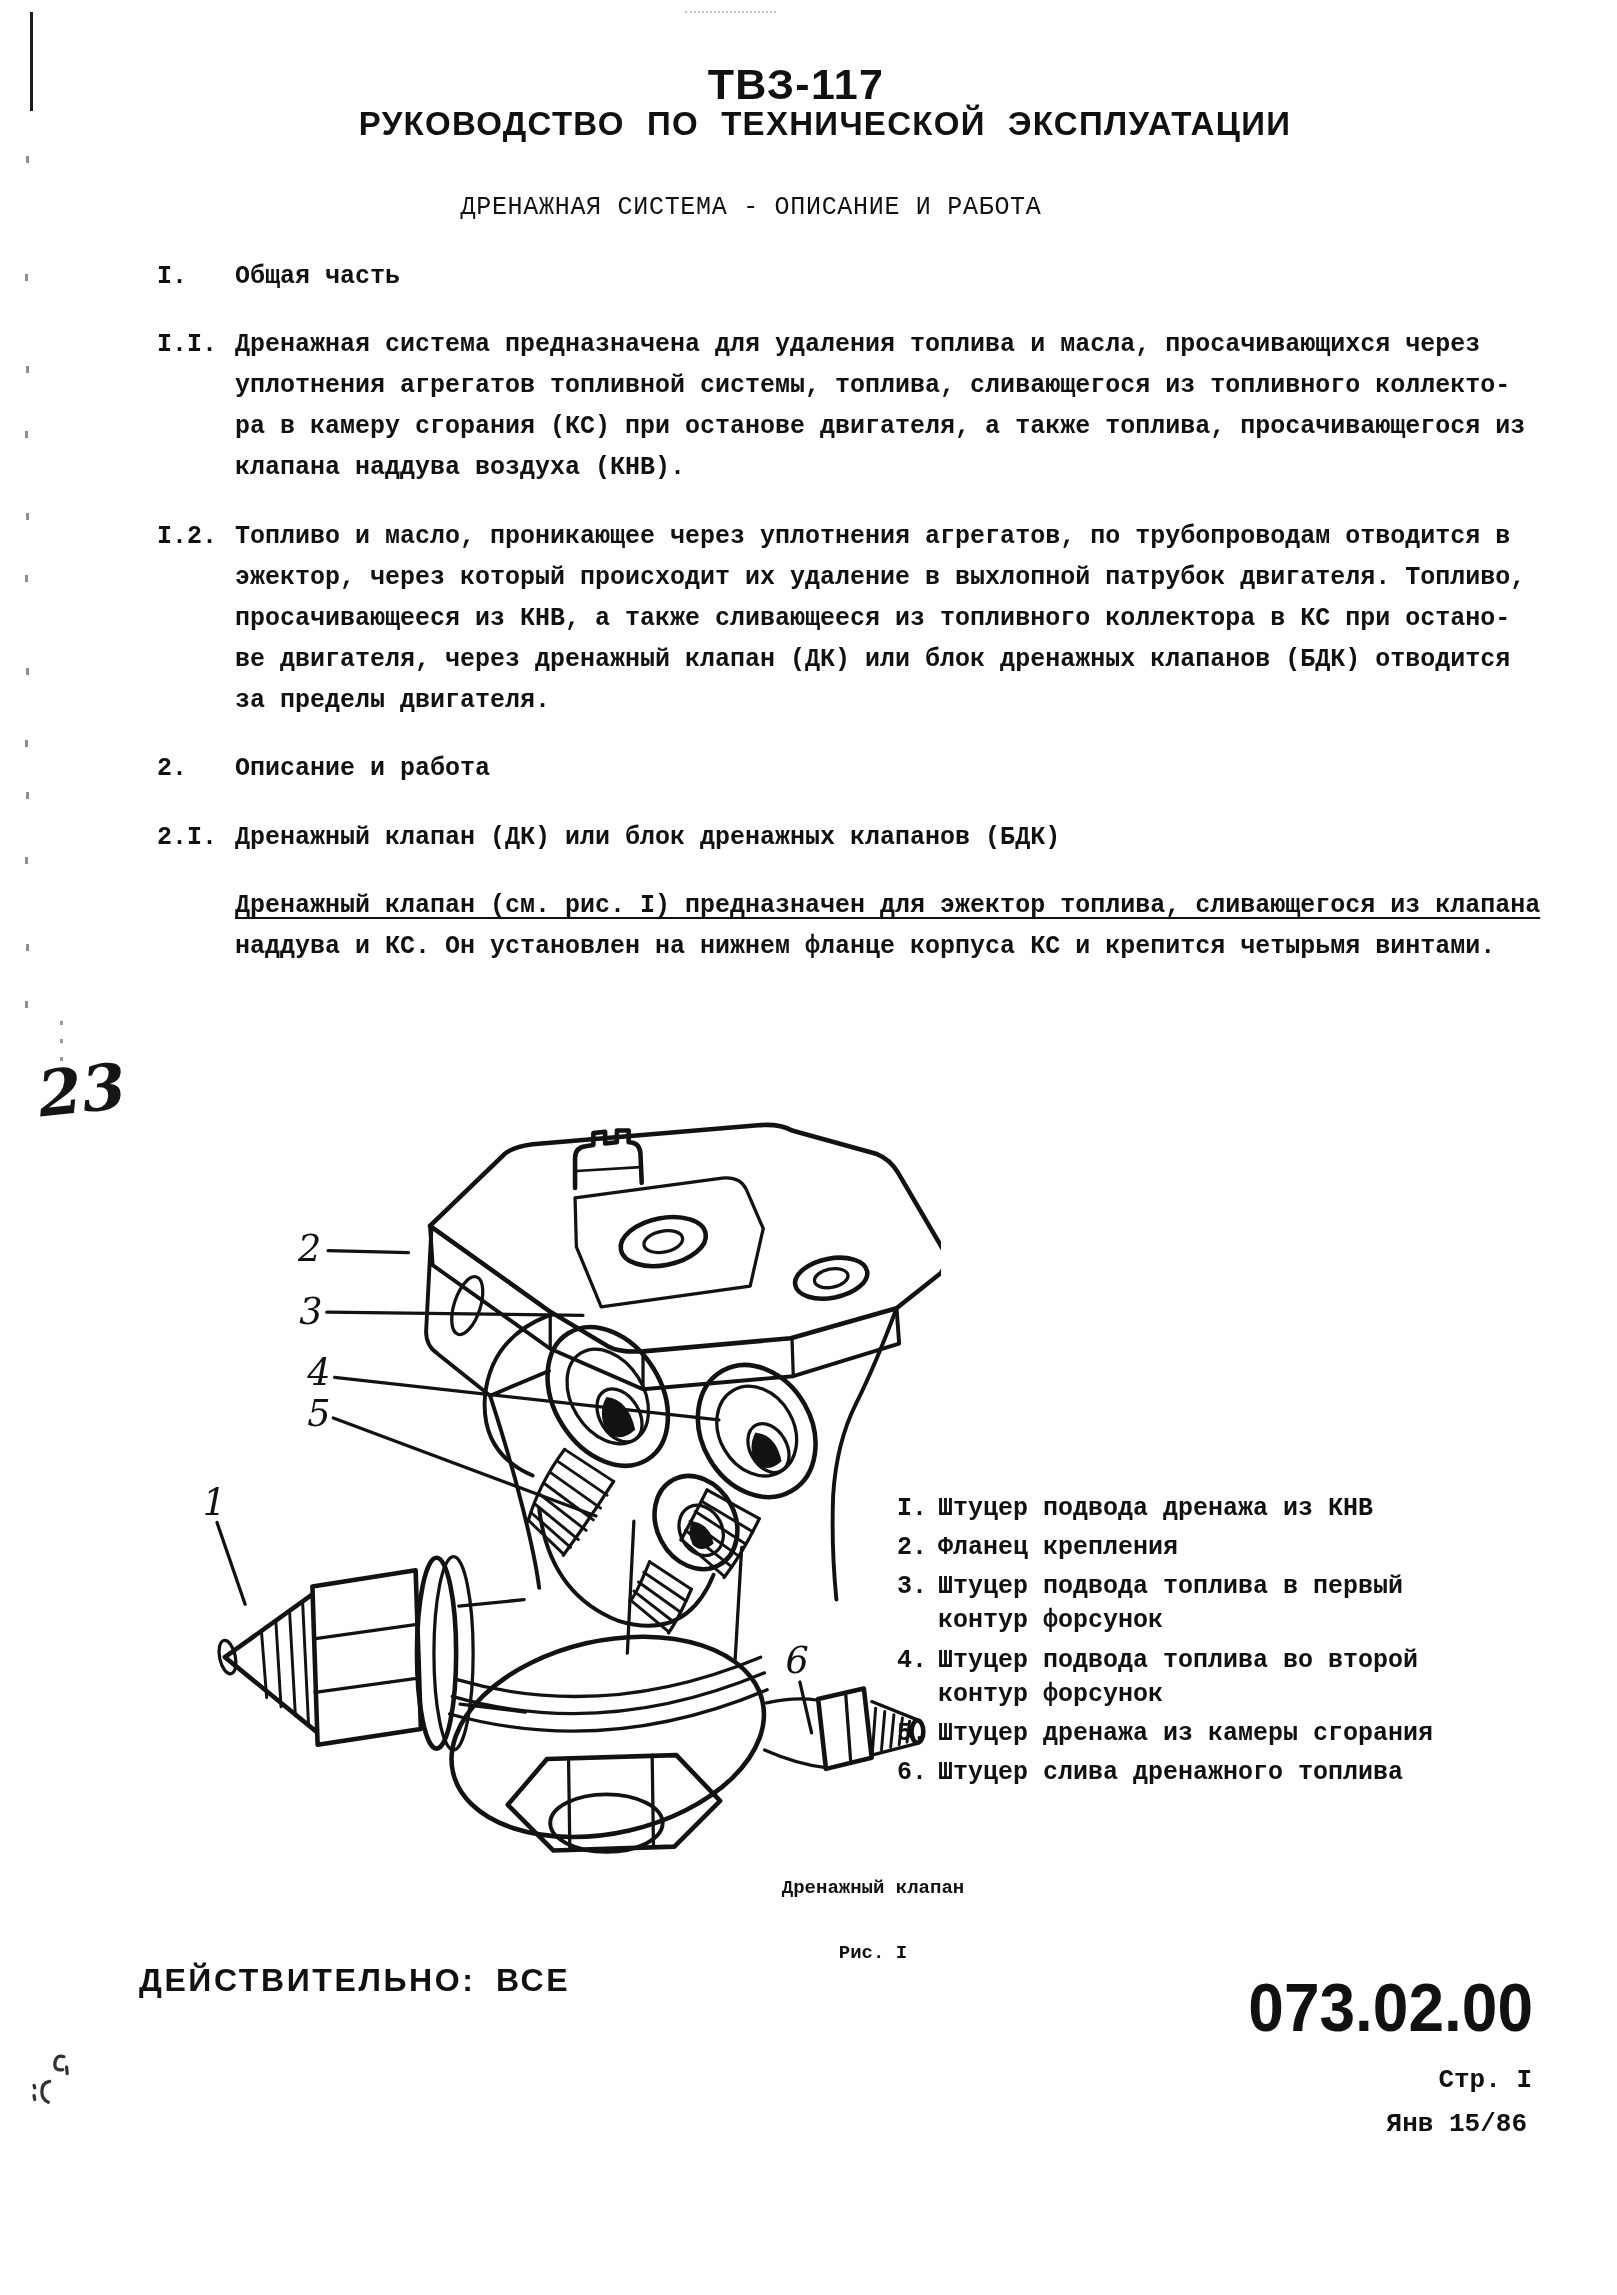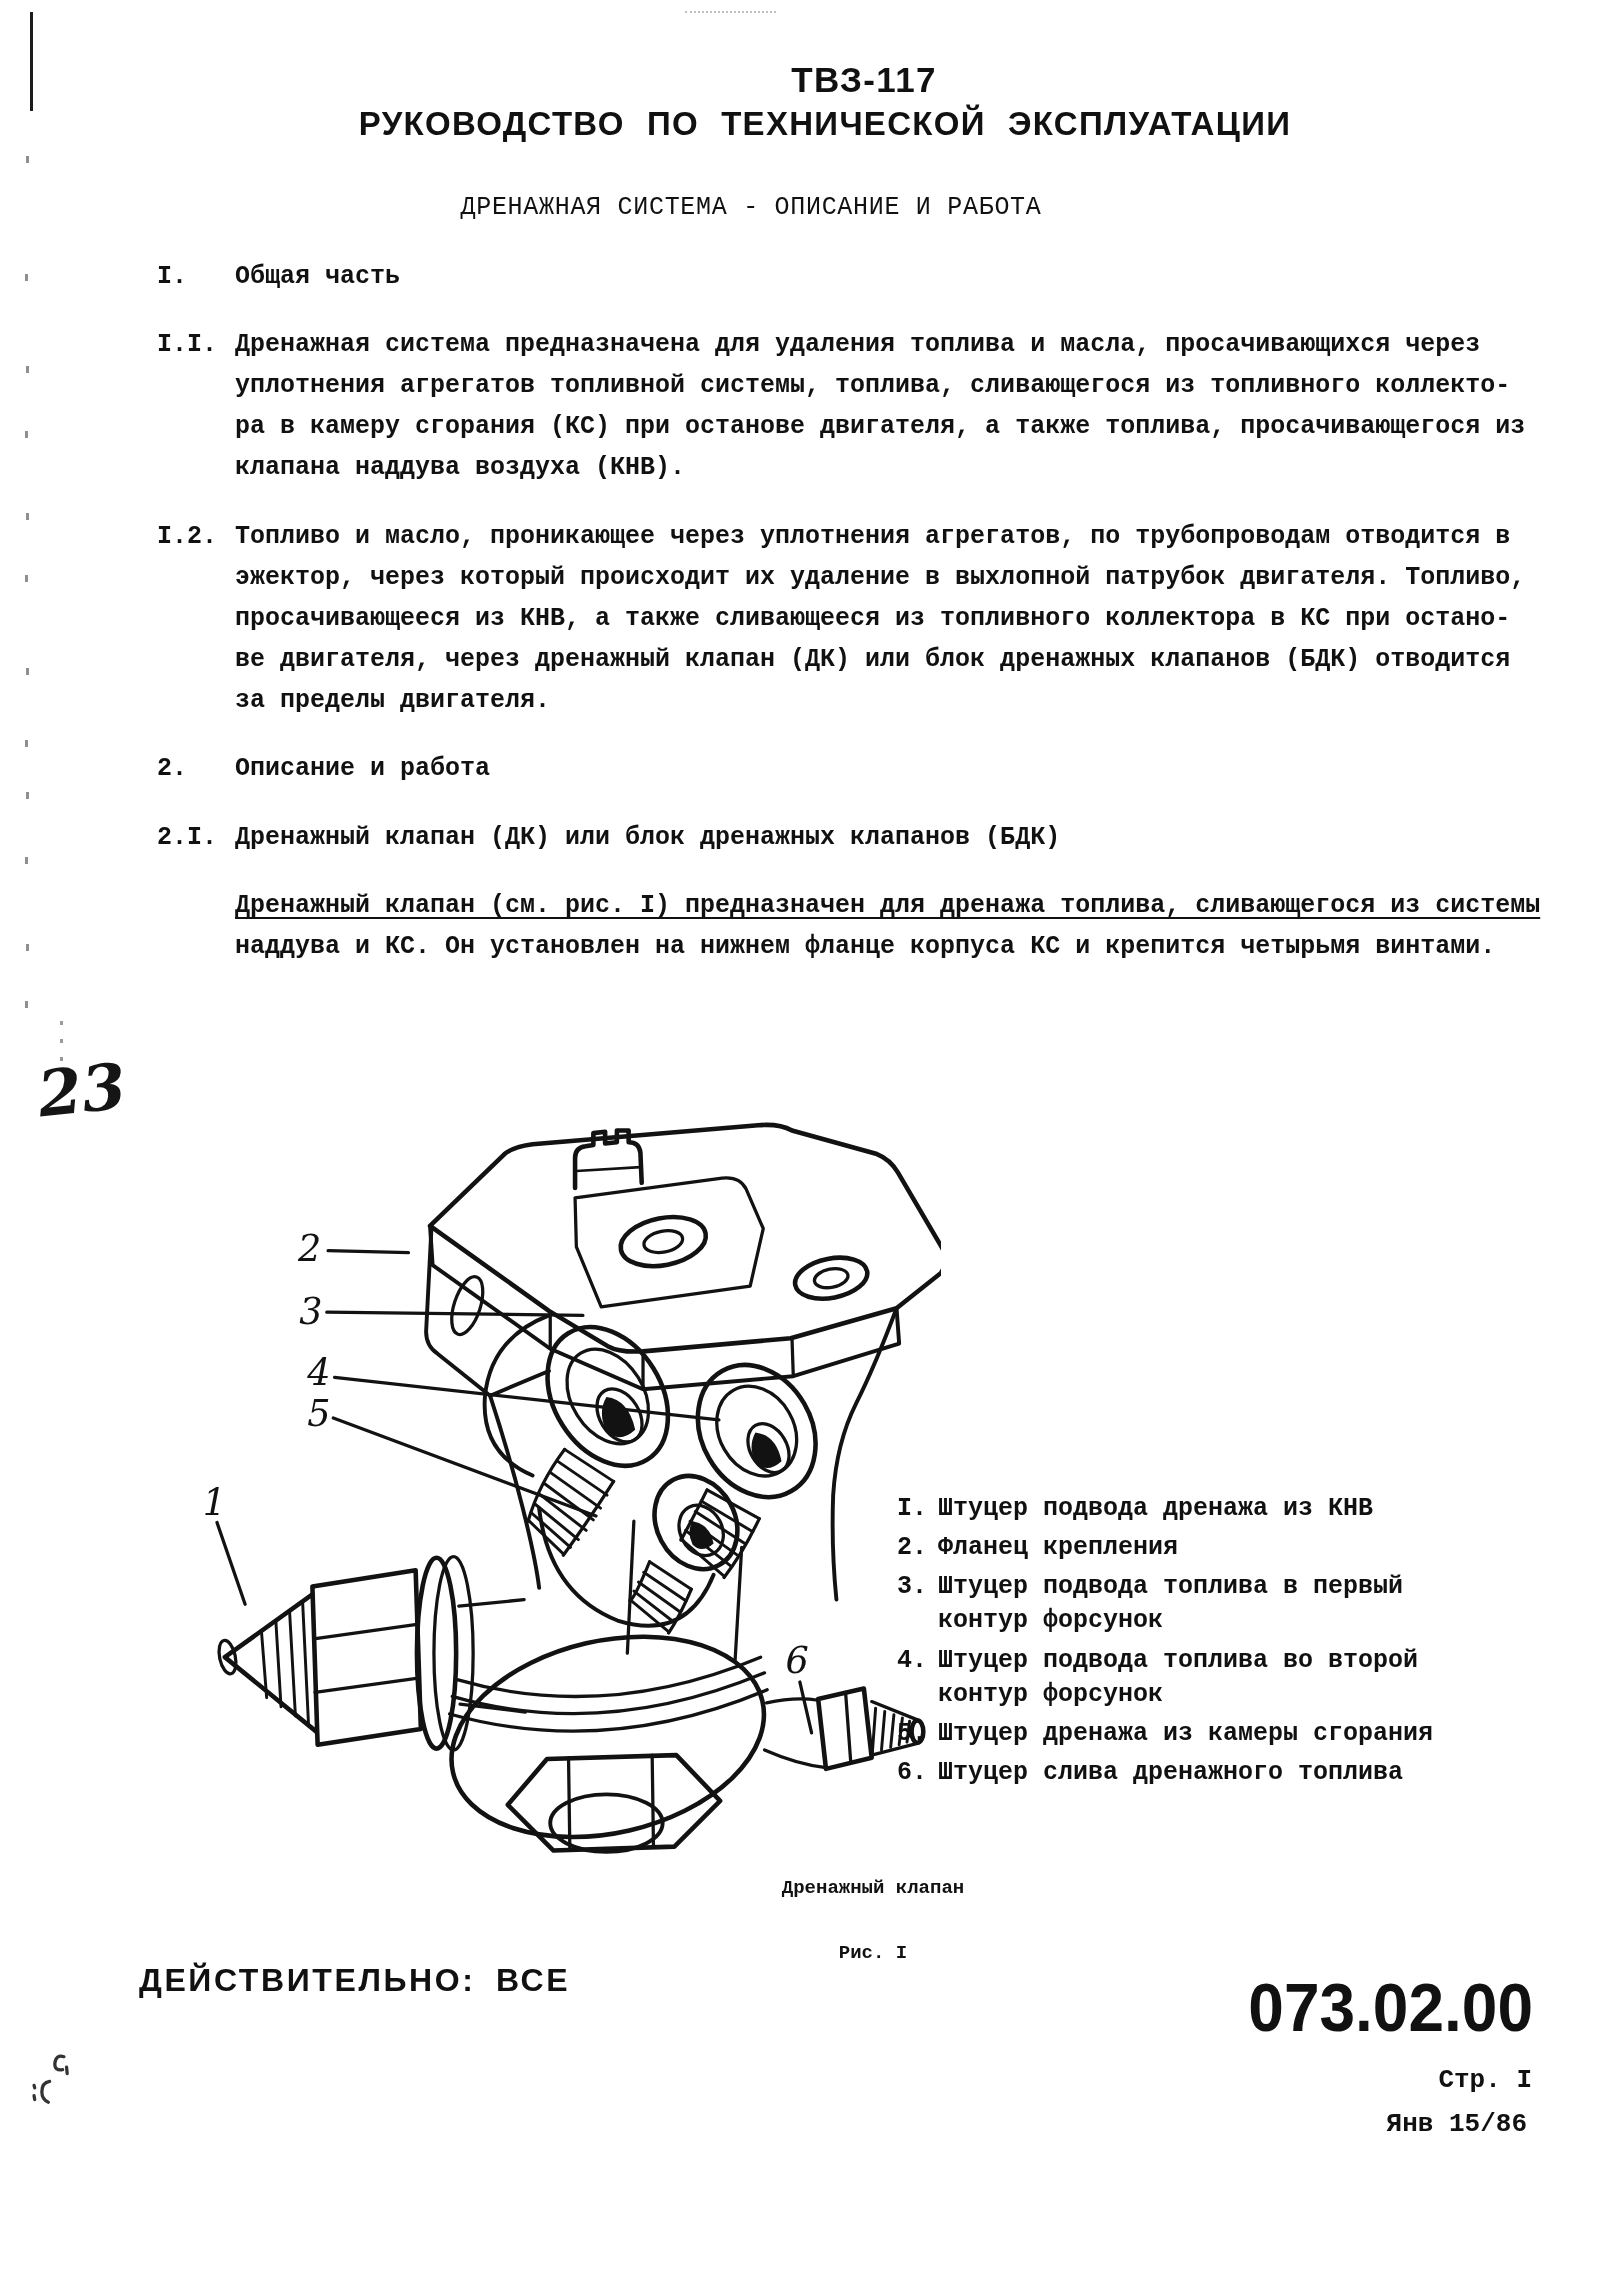--- a/index.html
+++ b/index.html
@@ -9,22 +9,22 @@
     color:#111;overflow:hidden;
   }
   
   .margin-line{position:absolute;left:30px;top:11.8px;width:2.6px;height:99px;background:#1c1c1c;}
   .margin-ticks div{position:absolute;width:2.6px;height:7.2px;background:#8f8f8f;}
   .margin-dots div{position:absolute;width:2.6px;height:3.9px;background:#9a9a9a;}
   .top-smudge{position:absolute;left:685px;top:10.5px;width:91px;height:3.9px;border-top:2.6px dotted #c2c2c2;}
   .ink-smudge{position:absolute;left:26px;top:2045px;}
   
   .h-sans{font-family:"Liberation Sans","DejaVu Sans",sans-serif;font-weight:bold;}
-  .engine-code{position:absolute;left:864px;top:60px;transform:translateX(-50%);
-    font-size:35px;letter-spacing:1.3px;white-space:nowrap;}
+  .engine-code{position:absolute;left:796px;top:60px;transform:translateX(-50%);
+    font-size:43px;letter-spacing:1.3px;white-space:nowrap;}
   .manual-title{position:absolute;left:825px;top:105px;transform:translateX(-50%);
     font-size:33px;letter-spacing:1.3px;word-spacing:11.8px;white-space:nowrap;}
   .chapter-title{position:absolute;left:751px;top:193px;transform:translateX(-50%);
     font-size:25px;font-weight:normal;letter-spacing:0.7px;white-space:nowrap;}
   
   .flow{position:absolute;left:157px;top:256px;width:1424px;
     font-size:25px;font-weight:bold;line-height:41px;}
   .row{position:relative;padding-left:78px;margin-bottom:27.4px;}
   .row .num{position:absolute;left:0;top:0;white-space:nowrap;}
   .row .txt{white-space:pre-line;}
@@ -116,21 +116,21 @@
 за пределы двигателя.</span>
       </div>
         <div class="row">
         <span class="num">2.</span><span class="txt">Описание и работа</span>
       </div>
         <div class="row">
         <span class="num">2.I.</span><span class="txt">Дренажный клапан (ДК) или блок дренажных клапанов (БДК)</span>
       </div>
       </div>
     <div class="valve-par">
-      <span class="lead">Дренажный клапан (см. рис. I) предназначен для дренажа топлива, сливающегося из системы</span><br>
+      <span class="lead">Дренажный клапан (см. рис. I) предназначен для эжектор топлива, сливающегося из клапана</span><br>
       <span class="rest">наддува и КС. Он установлен на нижнем фланце корпуса КС и крепится четырьмя винтами.</span>
     </div>
   </div>
 
   <div class="hand-note">23</div>
 
   <svg class="fig" width="758" height="771" viewBox="0 0 1160 1180">
     <g fill="none" stroke="#121212" stroke-width="7" stroke-linecap="round" stroke-linejoin="round">
 
       <g>

